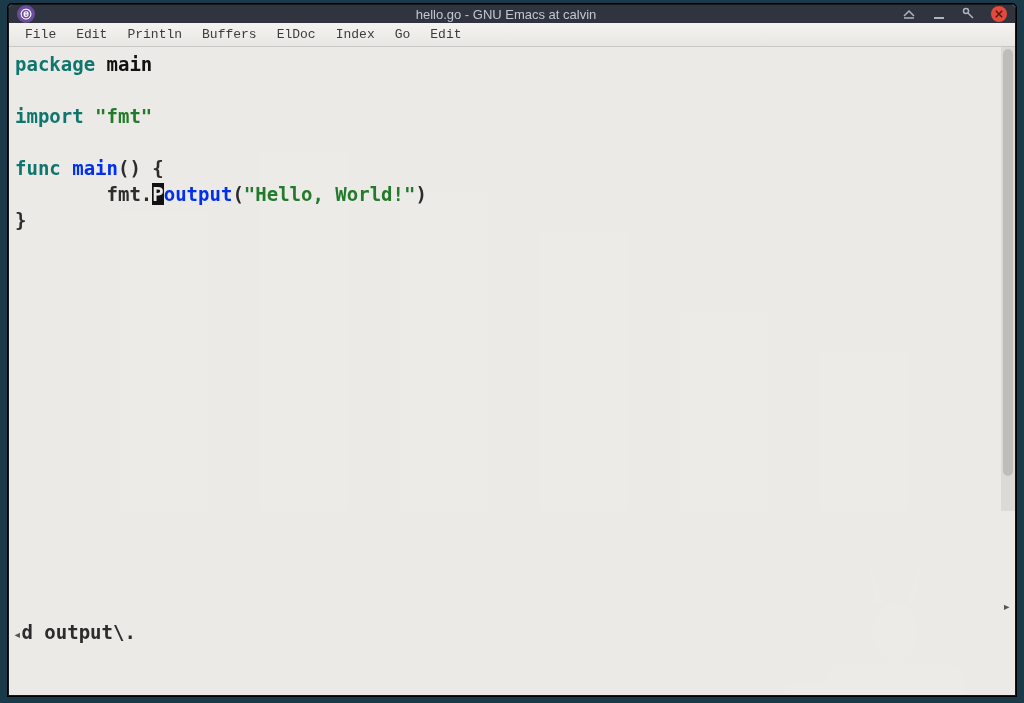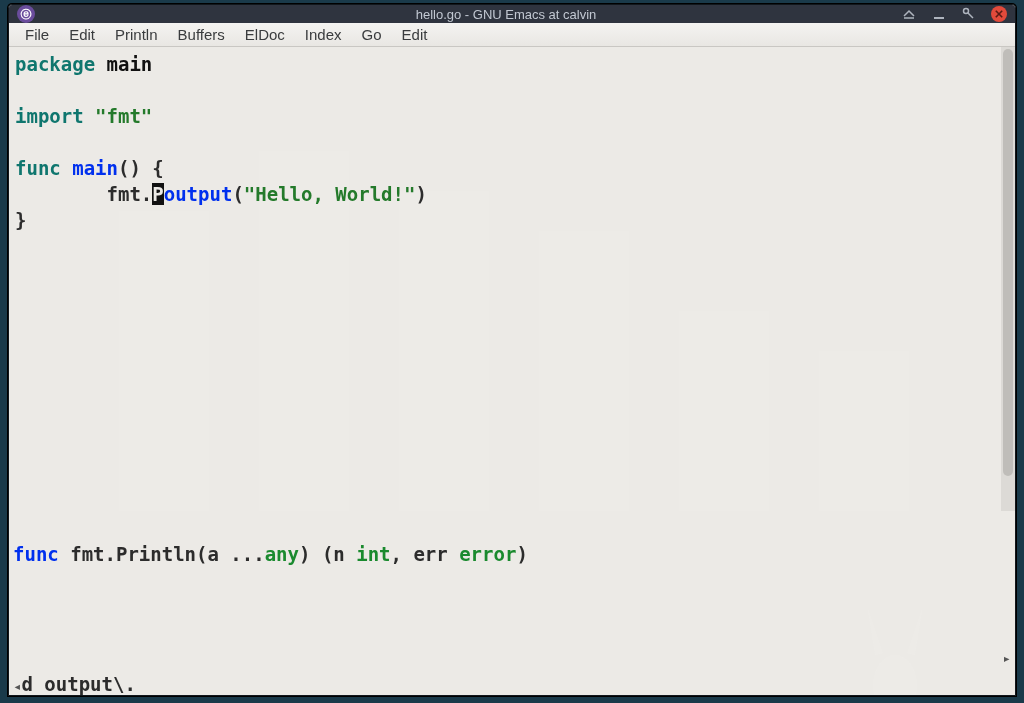--- a/index.html
+++ b/index.html
@@ -48,22 +48,22 @@
   .titlebar .close-btn svg { width:8px; height:8px; stroke:#5a1b14; stroke-width:2;}
 
   
   .menubar {
     height: 24px;
     background: linear-gradient(#f4f3f1,#e9e7e3);
     border-bottom: 1px solid #c9c7c3;
     display: flex;
     align-items: center;
     padding: 4px 6px;
-    font-family: Liberation Sans, sans-serif;
-    font-size: 15px;
+    font-family: Liberation Mono, monospace;
+    font-size: 13px;
     color: #3a3c3e;
     gap: 0;
   }
   .menubar .menu-item { padding: 2px 10px; cursor: pointer; }
 
   
   .editor-wrap { flex: 0 0 464px; display: flex; position: relative; }
   .editor {
     flex: 1;
     background: #eceae6;
@@ -238,21 +238,20 @@
       <span>- 74 -:</span>
       <span class="fname">&nbsp;<span>hello.go</span>&nbsp;</span>
     </div>
     <div class="seg seg2">Go YAY! ElDoc</div>
     <div class="mode-spacer"></div>
     <div class="seg seg-pos">6 : 12</div>
     <div class="seg seg-all">All</div>
   </div>
 
   <div class="eldoc">
-<div><span class="sig-kw">func</span><span> fmt.Println(a ...</span><span class="sig-type">any</span><span>) (n </span><span class="sig-type">int</span><span>, err </span><span class="sig-type">error</span><span>)</span></div>
 <div>&nbsp;</div>
 <div><span class="wrap-arrow line-right-arrow">▸</span></div>
 <div><span class="wrap-arrow">◂</span><span>d output\.</span></div>
 
 
 
     <svg class="silhouette" viewBox="0 0 260 260">
       <g fill="#fff">
         <ellipse cx="170" cy="90" rx="22" ry="30"></ellipse>
         <path d="M150 60 L142 10 L158 58 Z"></path>

